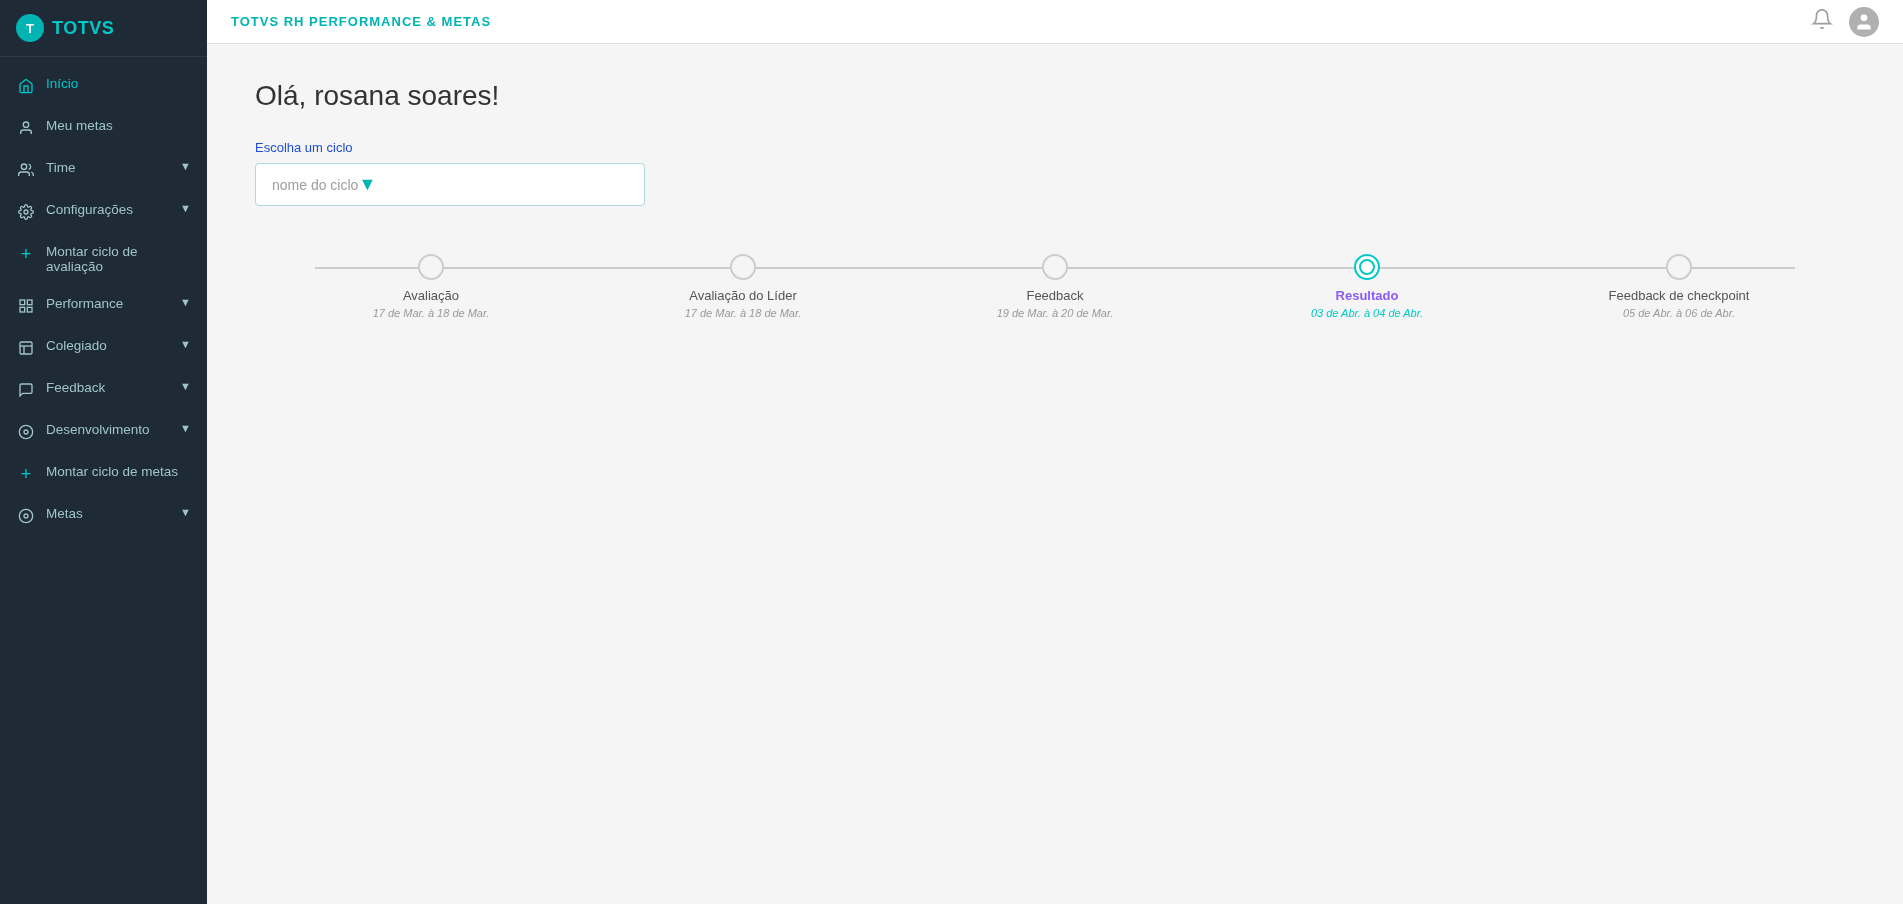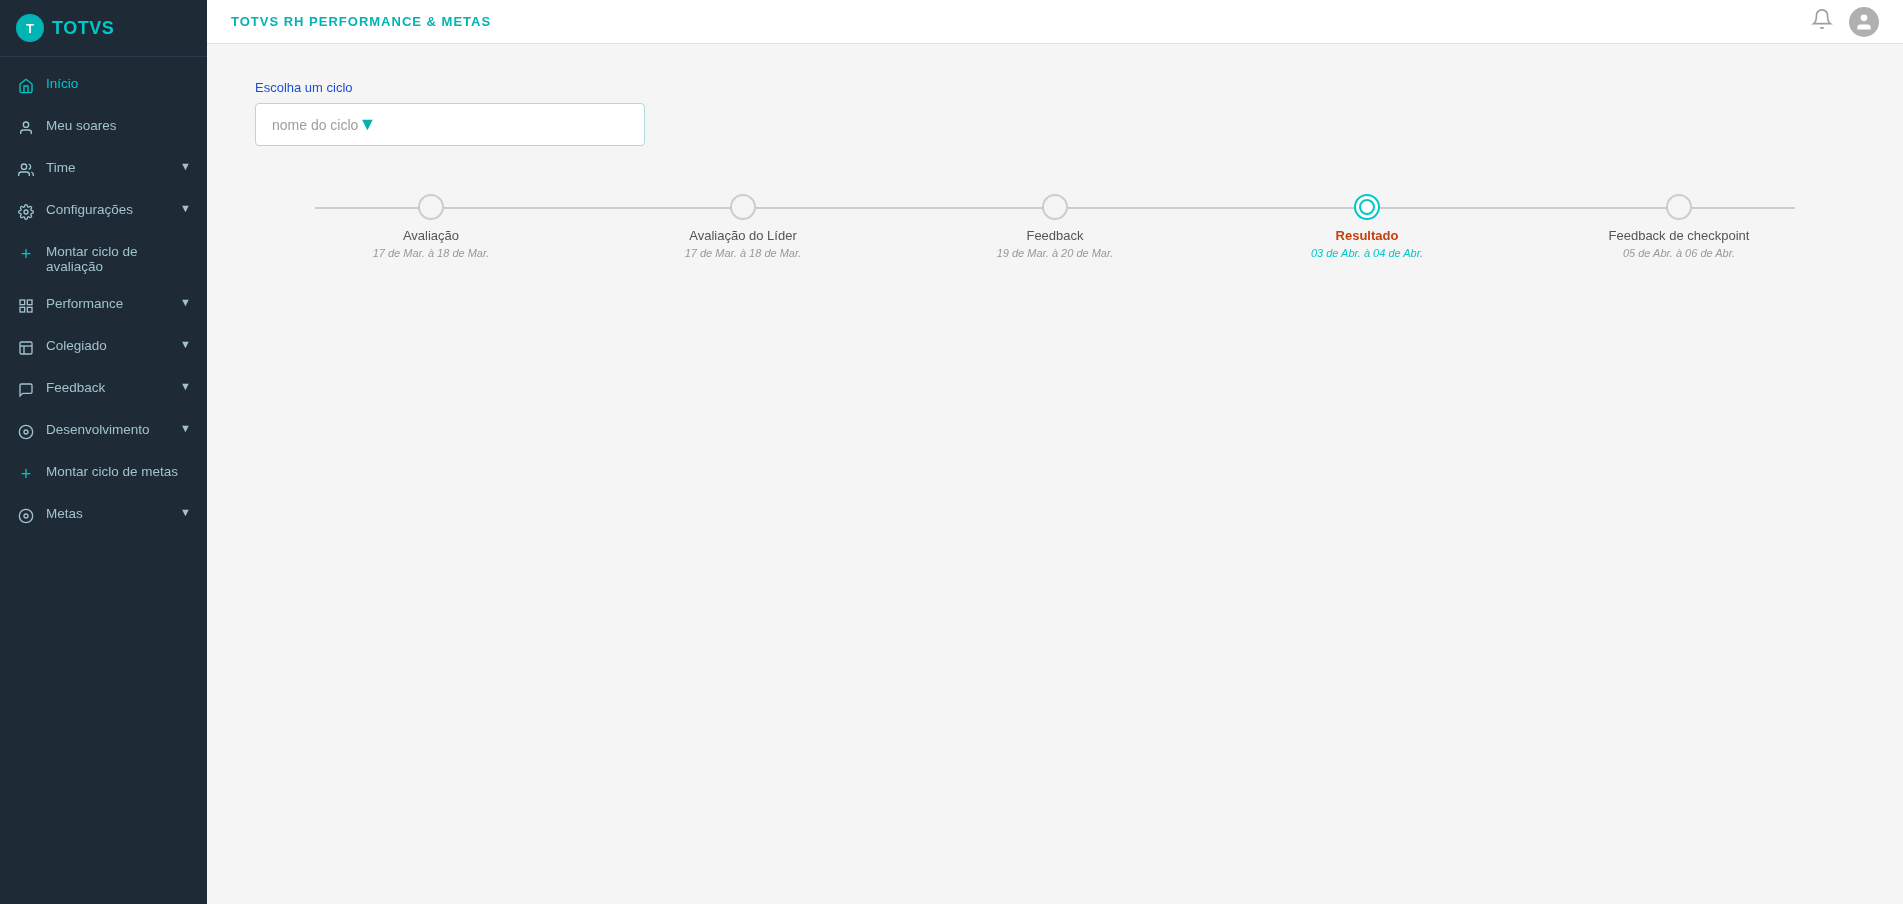--- a/index.html
+++ b/index.html
@@ -209,21 +209,21 @@
       border: 2px solid #00c8c8;
       display: block;
     }
     .step-title {
       font-size: 13px;
       color: #555;
       text-align: right;
       margin-bottom: 4px;
     }
     .step-title.active {
-      color: #c2410c;
+      color: #8b5cf6;
       font-weight: 600;
     }
     .step-date {
       font-size: 11px;
       color: #999;
       text-align: left;
       font-style: italic;
     }
     .step-date.active {
       color: #00c8c8;
@@ -249,21 +249,21 @@
     <span class="nav-label">Início</span>
 
   </div>
       <div class="nav-item">
     <span class="nav-icon">
           <svg width="16" height="16" viewBox="0 0 24 24" fill="none" stroke="currentColor" stroke-width="2">
             <path d="M20 21v-2a4 4 0 0 0-4-4H8a4 4 0 0 0-4 4v2"></path>
             <circle cx="12" cy="7" r="4"></circle>
           </svg>
         </span>
-    <span class="nav-label">Meu soares</span>
+    <span class="nav-label">Meu metas</span>
 
   </div>
       <div class="nav-item">
     <span class="nav-icon">
           <svg width="16" height="16" viewBox="0 0 24 24" fill="none" stroke="currentColor" stroke-width="2">
             <path d="M17 21v-2a4 4 0 0 0-4-4H5a4 4 0 0 0-4 4v2"></path>
             <circle cx="9" cy="7" r="4"></circle>
             <path d="M23 21v-2a4 4 0 0 0-3-3.87"></path>
             <path d="M16 3.13a4 4 0 0 1 0 7.75"></path>
           </svg>
@@ -364,20 +364,21 @@
       <div class="topbar-avatar">
         <svg width="20" height="20" viewBox="0 0 24 24" fill="#fff">
           <path d="M20 21v-2a4 4 0 0 0-4-4H8a4 4 0 0 0-4 4v2"></path>
           <circle cx="12" cy="7" r="4"></circle>
         </svg>
       </div>
     </div>
   </div>
 
   <div class="content">
+    <h1 class="page-greeting">Olá, rosana soares!</h1>
 
     <div class="cycle-label">Escolha um ciclo</div>
     <div class="cycle-select">
       <span class="cycle-select-text">nome do ciclo</span>
       <span class="cycle-select-chevron">▼</span>
     </div>
 
     <div class="timeline" id="timeline-container">
       <div class="timeline-line"></div>
 

